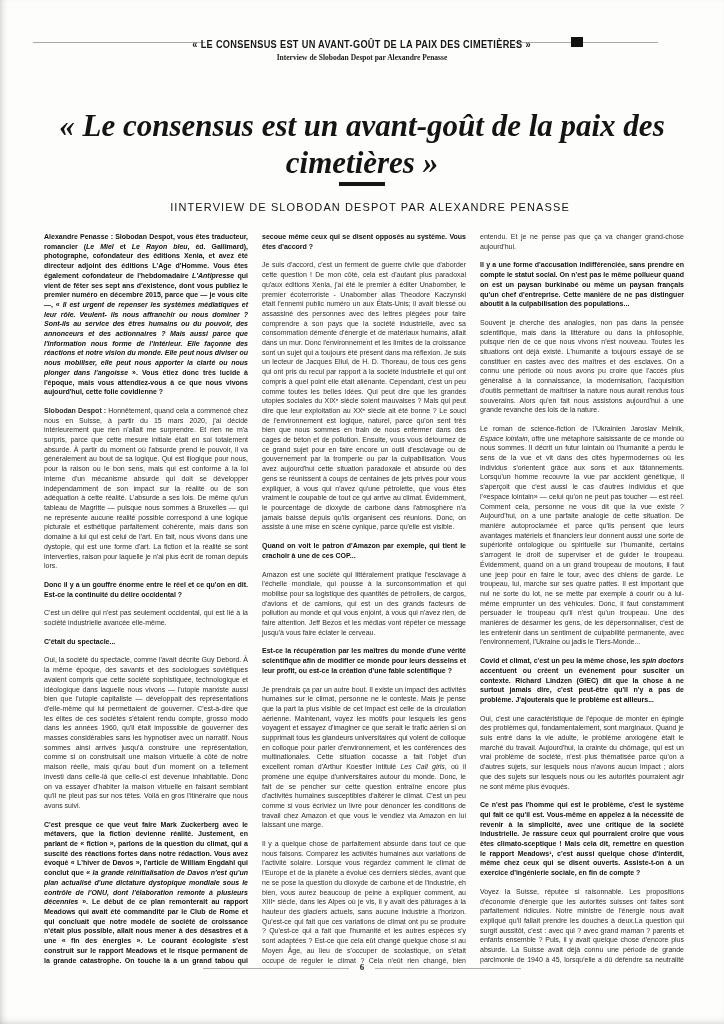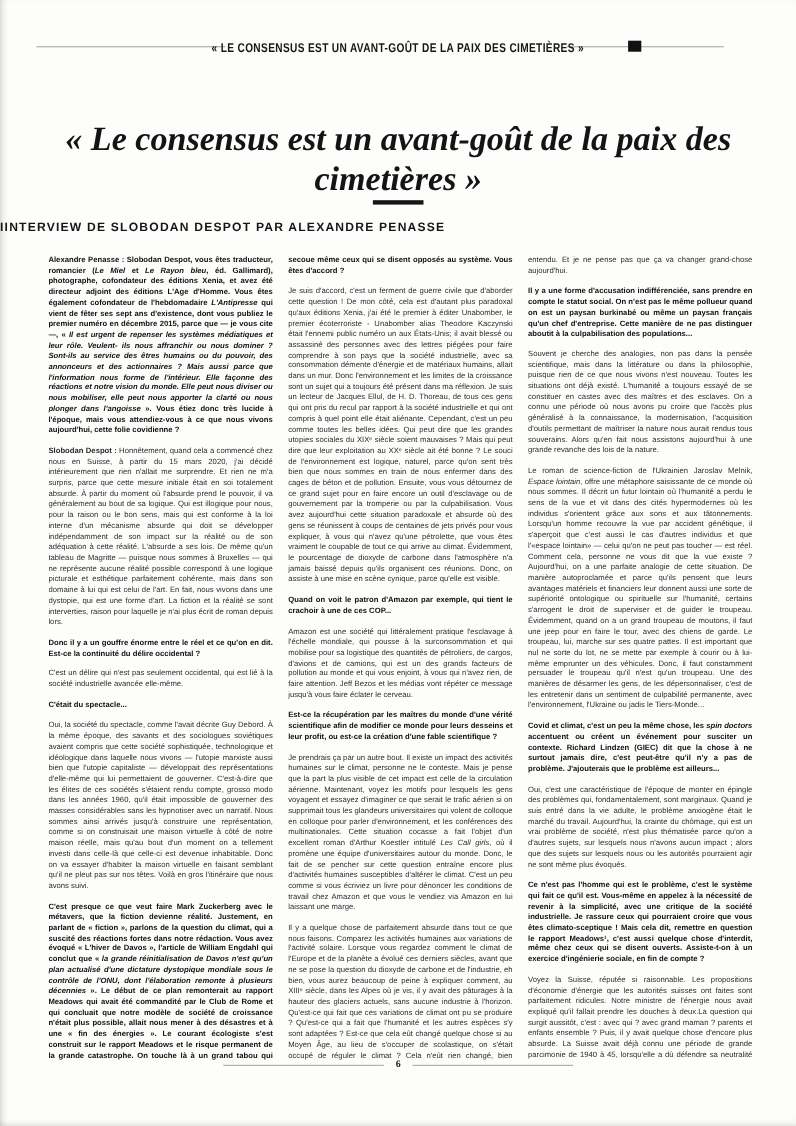--- a/index.html
+++ b/index.html
@@ -34,22 +34,22 @@
   
   .headline {
     position: absolute; top: 86px; left: 42px; width: 640px;
     font-family: "Liberation Serif", serif; font-style: italic;
     font-size: 31px; line-height: 37px; text-align: center; color: #141414;
   }
   .headline-divider {
     position: absolute; top: 182px; left: 339px; width: 46px; height: 4px; background: #161616;
   }
   .kicker {
-    position: absolute; top: 201px; left: 0; right: 0; 
-    font-size: 11px; font-weight: bold; letter-spacing: 1.1px; color: #161616;
+    position: absolute; top: 201px; left: 16px; right: 0; text-align: center;
+    font-size: 11px; font-weight: normal; letter-spacing: 1.1px; color: #161616;
   }
 
   
   .columns {
     position: absolute; top: 232px; left: 44px; width: 640px; height: 738px;
     column-count: 3; column-gap: 14px; column-fill: auto;
     overflow: hidden;
     font-size: 7px; line-height: 9.7px;
     text-align: justify; hyphens: auto;
   }
@@ -69,20 +69,21 @@
   }
 </style>
 </head>
 <body>
 
 <div class="running-head">
   <div class="rh-rule left"></div>
   <div class="rh-rule right"></div>
   <div class="rh-square"></div>
   <div class="rh-title">« LE CONSENSUS EST UN AVANT-GOÛT DE LA PAIX DES CIMETIÈRES »</div>
+  <div class="rh-sub">Interview de Slobodan Despot par Alexandre Penasse</div>
 </div>
 
 <h1 class="headline">« Le consensus est un avant-goût de la paix des cimetières »</h1>
 <div class="headline-divider"></div>
 <div class="kicker">IINTERVIEW DE SLOBODAN DESPOT PAR ALEXANDRE PENASSE</div>
 
 <div class="columns">
     <p class="para question">Alexandre Penasse : Slobodan Despot, vous êtes traducteur, romancier (<i>Le Miel</i> et <i>Le Rayon bleu</i>, éd. Gallimard), photographe, cofondateur des éditions Xenia, et avez été directeur adjoint des éditions L'Age d'Homme. Vous êtes également cofondateur de l'hebdomadaire <i>L'Antipresse</i> qui vient de fêter ses sept ans d'existence, dont vous publiez le premier numéro en décembre 2015, parce que — je vous cite —, « <i>Il est urgent de repenser les systèmes médiatiques et leur rôle. Veulent- ils nous affranchir ou nous dominer ? Sont-ils au service des êtres humains ou du pouvoir, des annonceurs et des actionnaires ? Mais aussi parce que l'information nous forme de l'intérieur. Elle façonne des réactions et notre vision du monde. Elle peut nous diviser ou nous mobiliser, elle peut nous apporter la clarté ou nous plonger dans l'angoisse</i> ». Vous étiez donc très lucide à l'époque, mais vous attendiez-vous à ce que nous vivons aujourd'hui, cette folie covidienne ?</p>
     <p class="para answer"><b>Slobodan Despot :</b> Honnêtement, quand cela a commencé chez nous en Suisse, à partir du 15 mars 2020, j'ai décidé intérieurement que rien n'allait me surprendre. Et rien ne m'a surpris, parce que cette mesure initiale était en soi totalement absurde. À partir du moment où l'absurde prend le pouvoir, il va généralement au bout de sa logique. Qui est illogique pour nous, pour la raison ou le bon sens, mais qui est conforme à la loi interne d'un mécanisme absurde qui doit se développer indépendamment de son impact sur la réalité ou de son adéquation à cette réalité. L'absurde a ses lois. De même qu'un tableau de Magritte — puisque nous sommes à Bruxelles — qui ne représente aucune réalité possible correspond à une logique picturale et esthétique parfaitement cohérente, mais dans son domaine à lui qui est celui de l'art. En fait, nous vivons dans une dystopie, qui est une forme d'art. La fiction et la réalité se sont interverties, raison pour laquelle je n'ai plus écrit de roman depuis lors.</p>
     <p class="para question">Donc il y a un gouffre énorme entre le réel et ce qu'on en dit. Est-ce la continuité du délire occidental ?</p>

